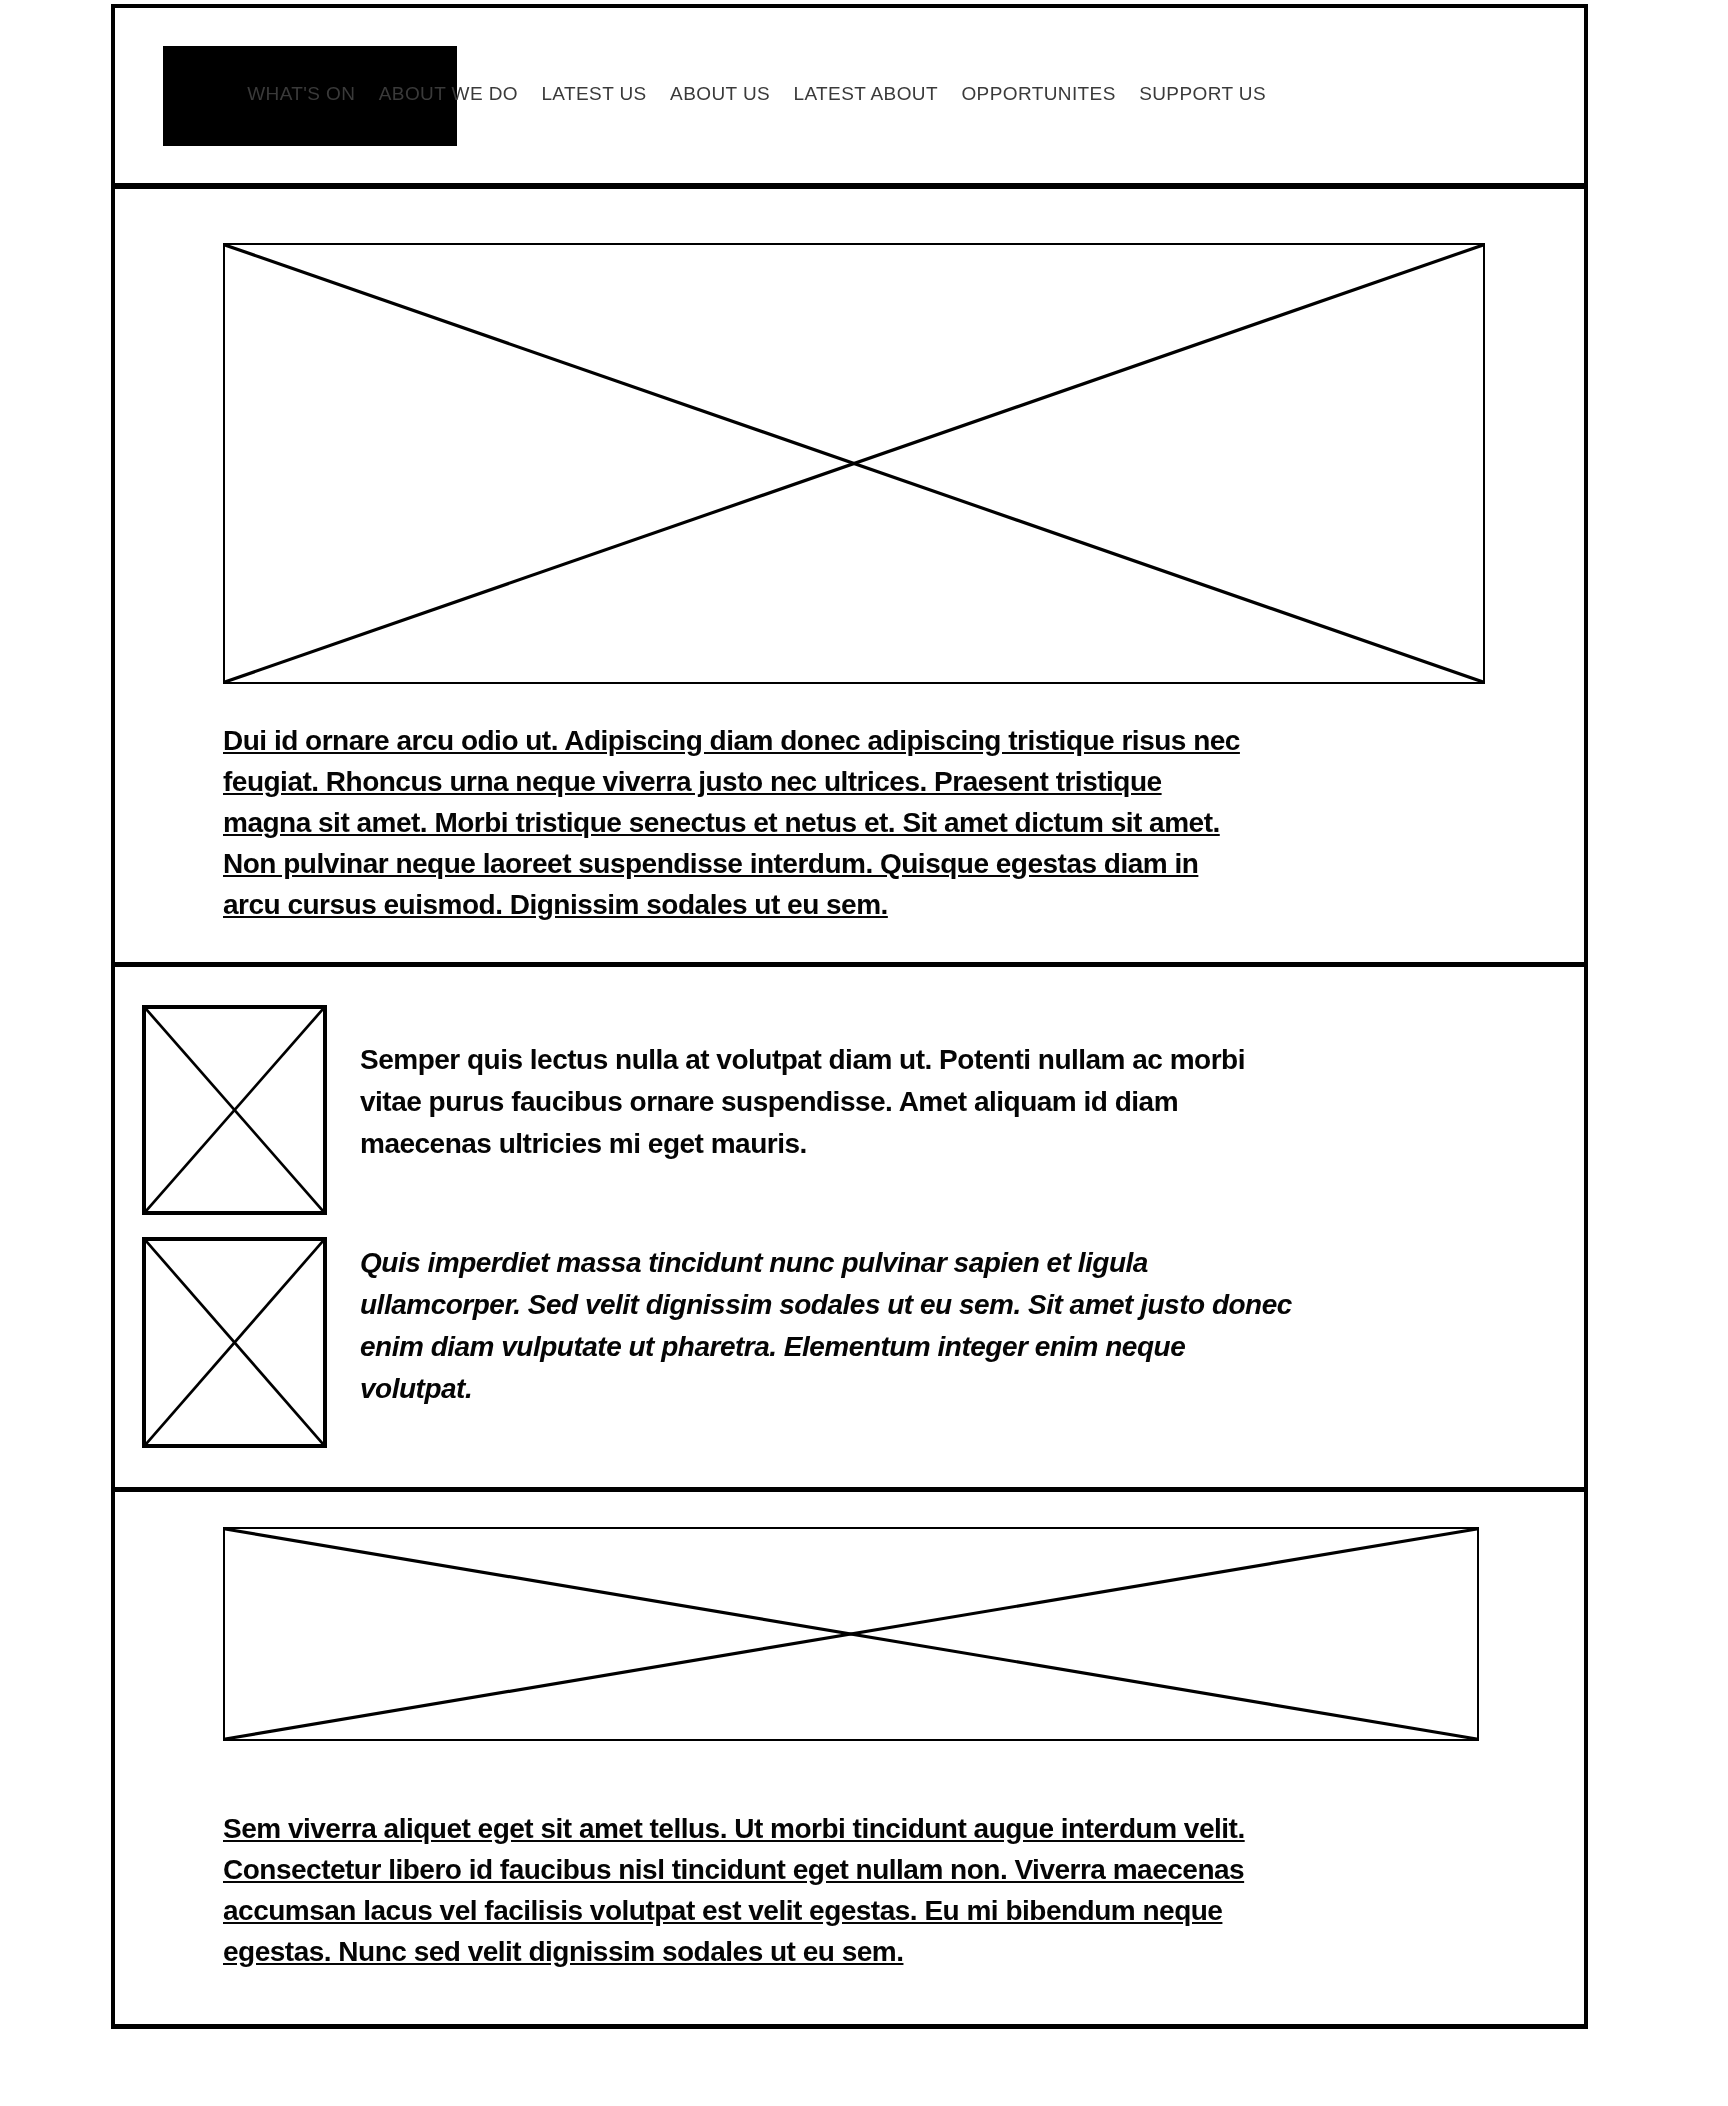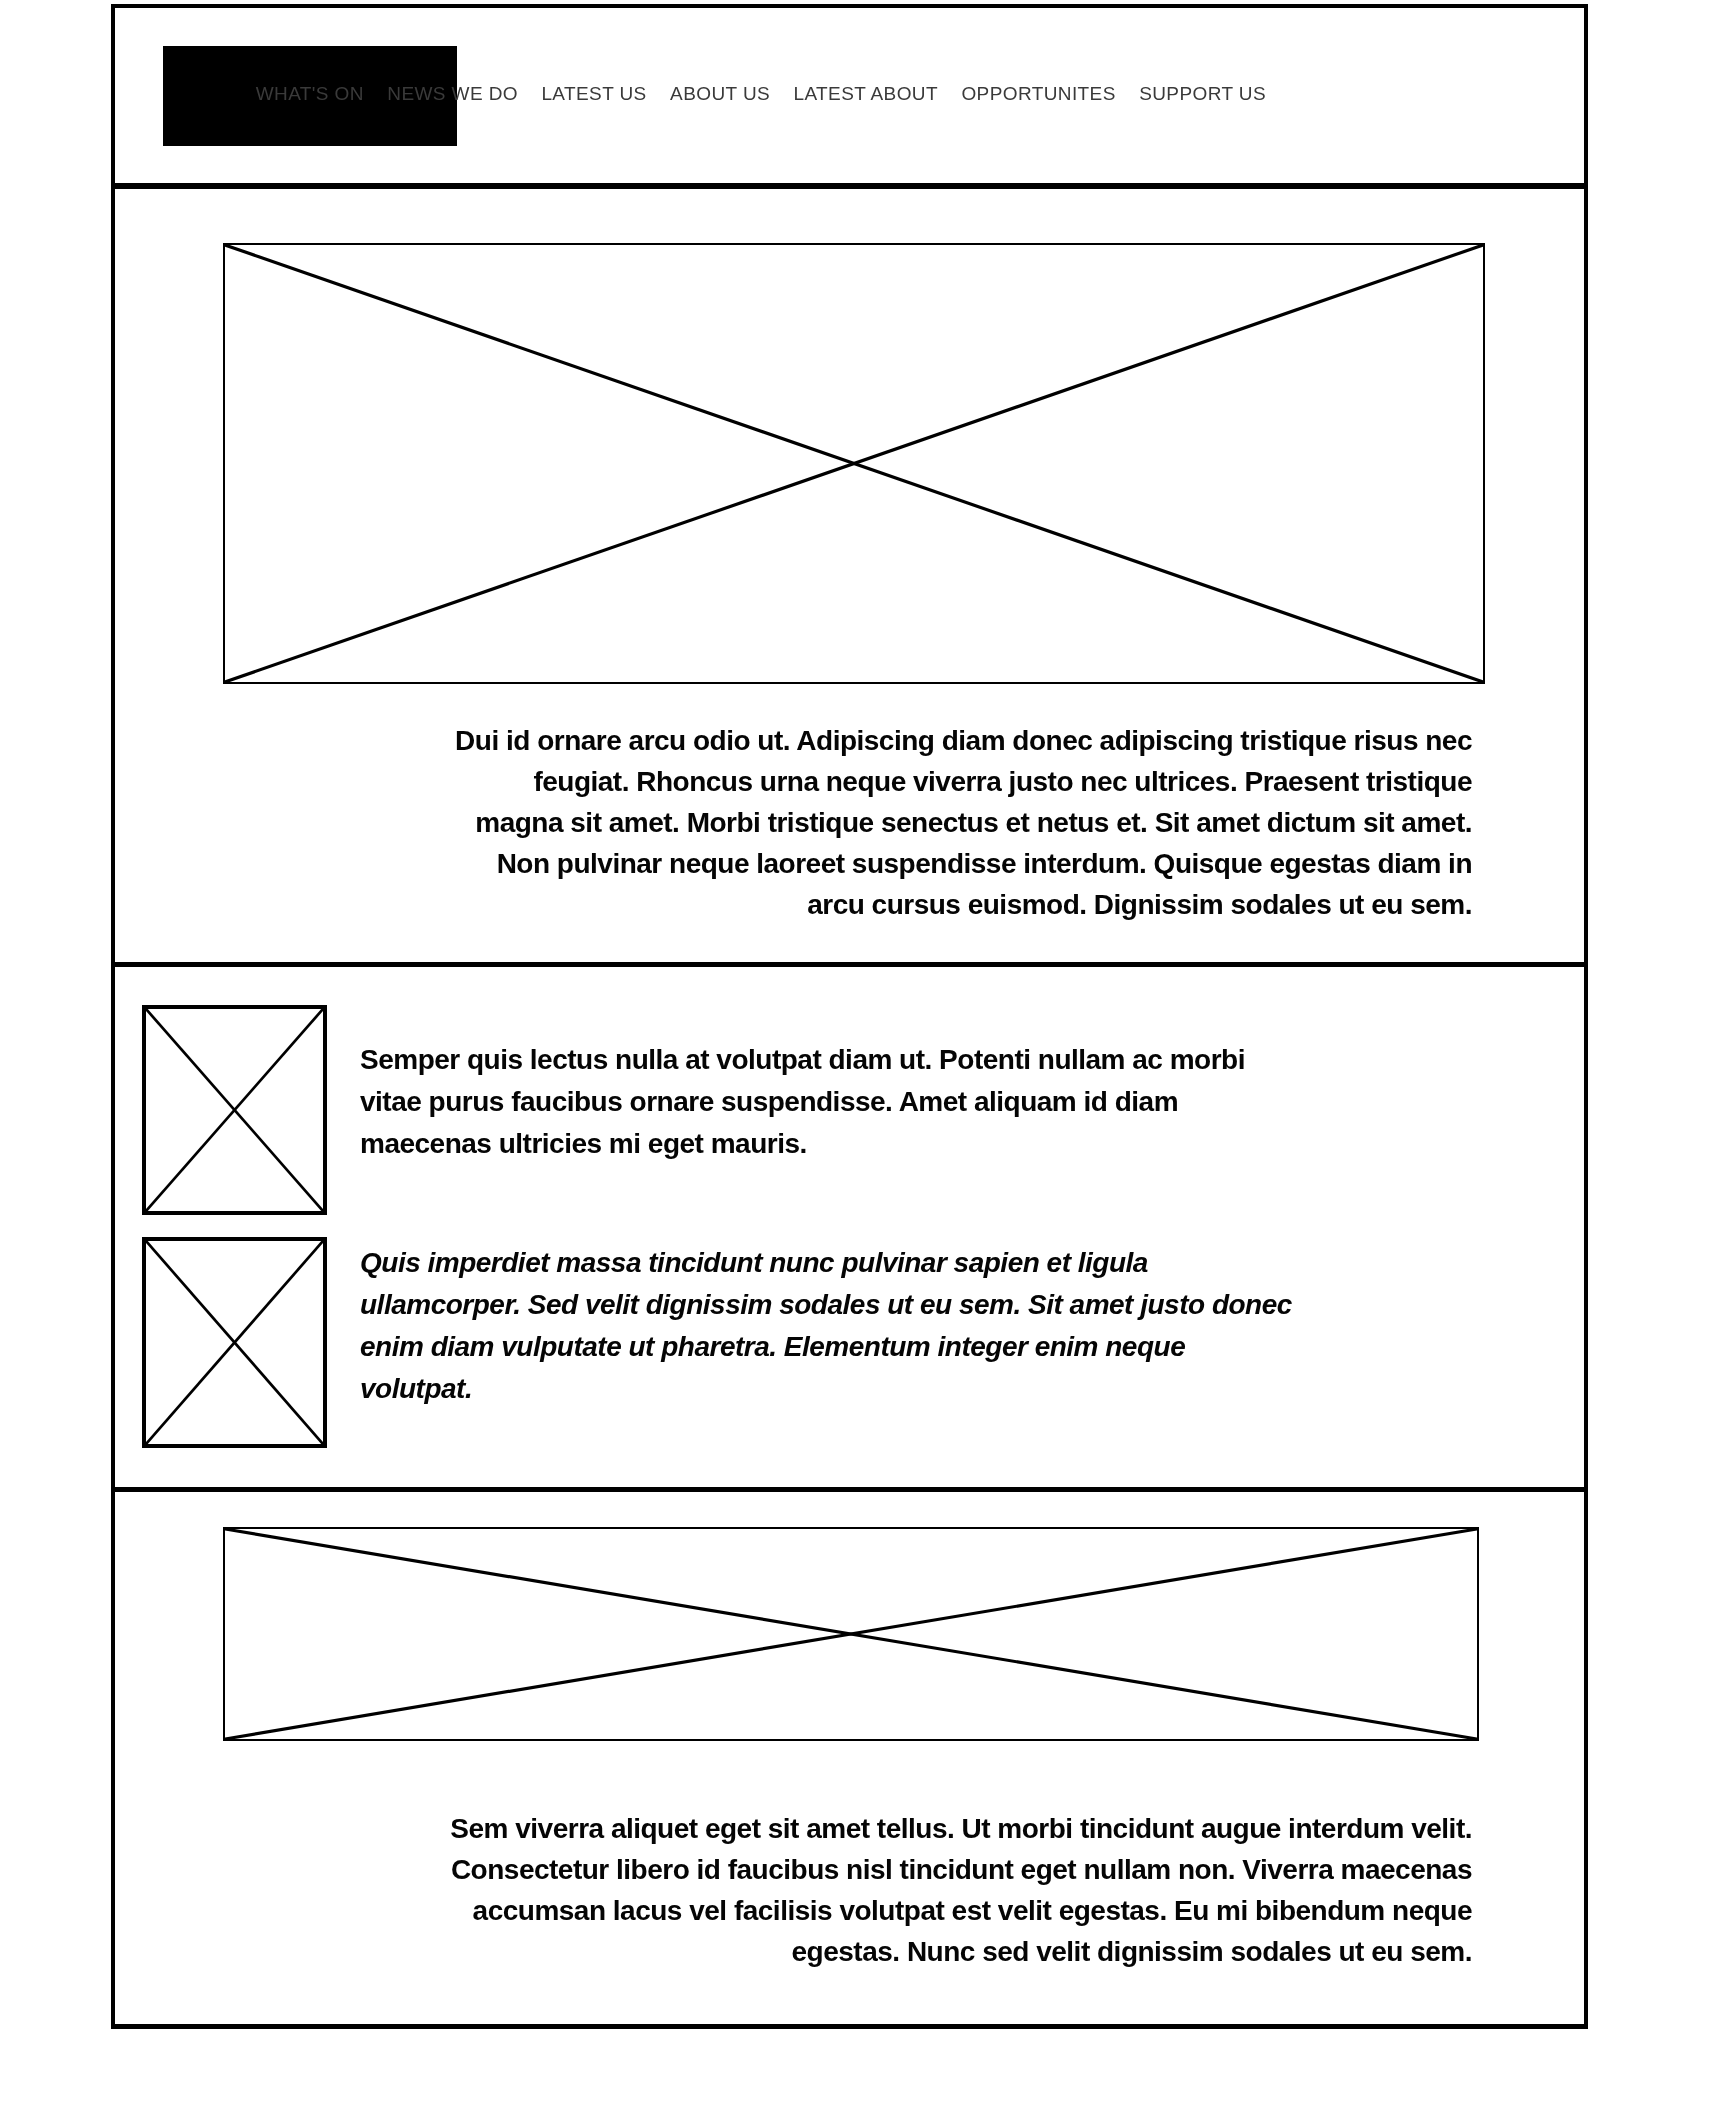--- a/index.html
+++ b/index.html
@@ -57,41 +57,41 @@
   
   .copy {
     position: absolute;
     font-weight: 700;
     font-size: 28px;
     line-height: 41px;
     letter-spacing: -0.5px;
     color: #050505;
     white-space: pre-line;
   }
-  .copy.centered { left: 210px; width: 1262px; text-align: right; }
+  .copy.centered { left: 223px; width: 1262px; text-align: left; text-decoration: underline; }
   .copy.intro    { top: 720px; }
   .copy.closing  { top: 1808px; }
   .copy.feature1 { left: 360px; top: 1039px; width: 1134px; line-height: 42px; }
   .copy.feature2 { left: 360px; top: 1242px; width: 1134px; line-height: 42px; font-style: italic; }
 </style>
 </head>
 <body>
 
 <div class="page">
 
   <div class="frame"></div>
   <div class="hline header-sep"></div>
   <div class="hline sep1"></div>
   <div class="hline sep2"></div>
 
   <header>
     <div class="logo"></div>
     <ul class="nav">
       <li><a>WHAT'S ON</a></li>
-      <li><a>NEWS WE DO</a></li>
+      <li><a>ABOUT WE DO</a></li>
       <li><a>LATEST US</a></li>
       <li><a>ABOUT US</a></li>
       <li><a>LATEST ABOUT</a></li>
       <li><a>OPPORTUNITES</a></li>
       <li><a>SUPPORT US</a></li>
     </ul>
   </header>
 
   <section>
     <div class="xbox hero">

